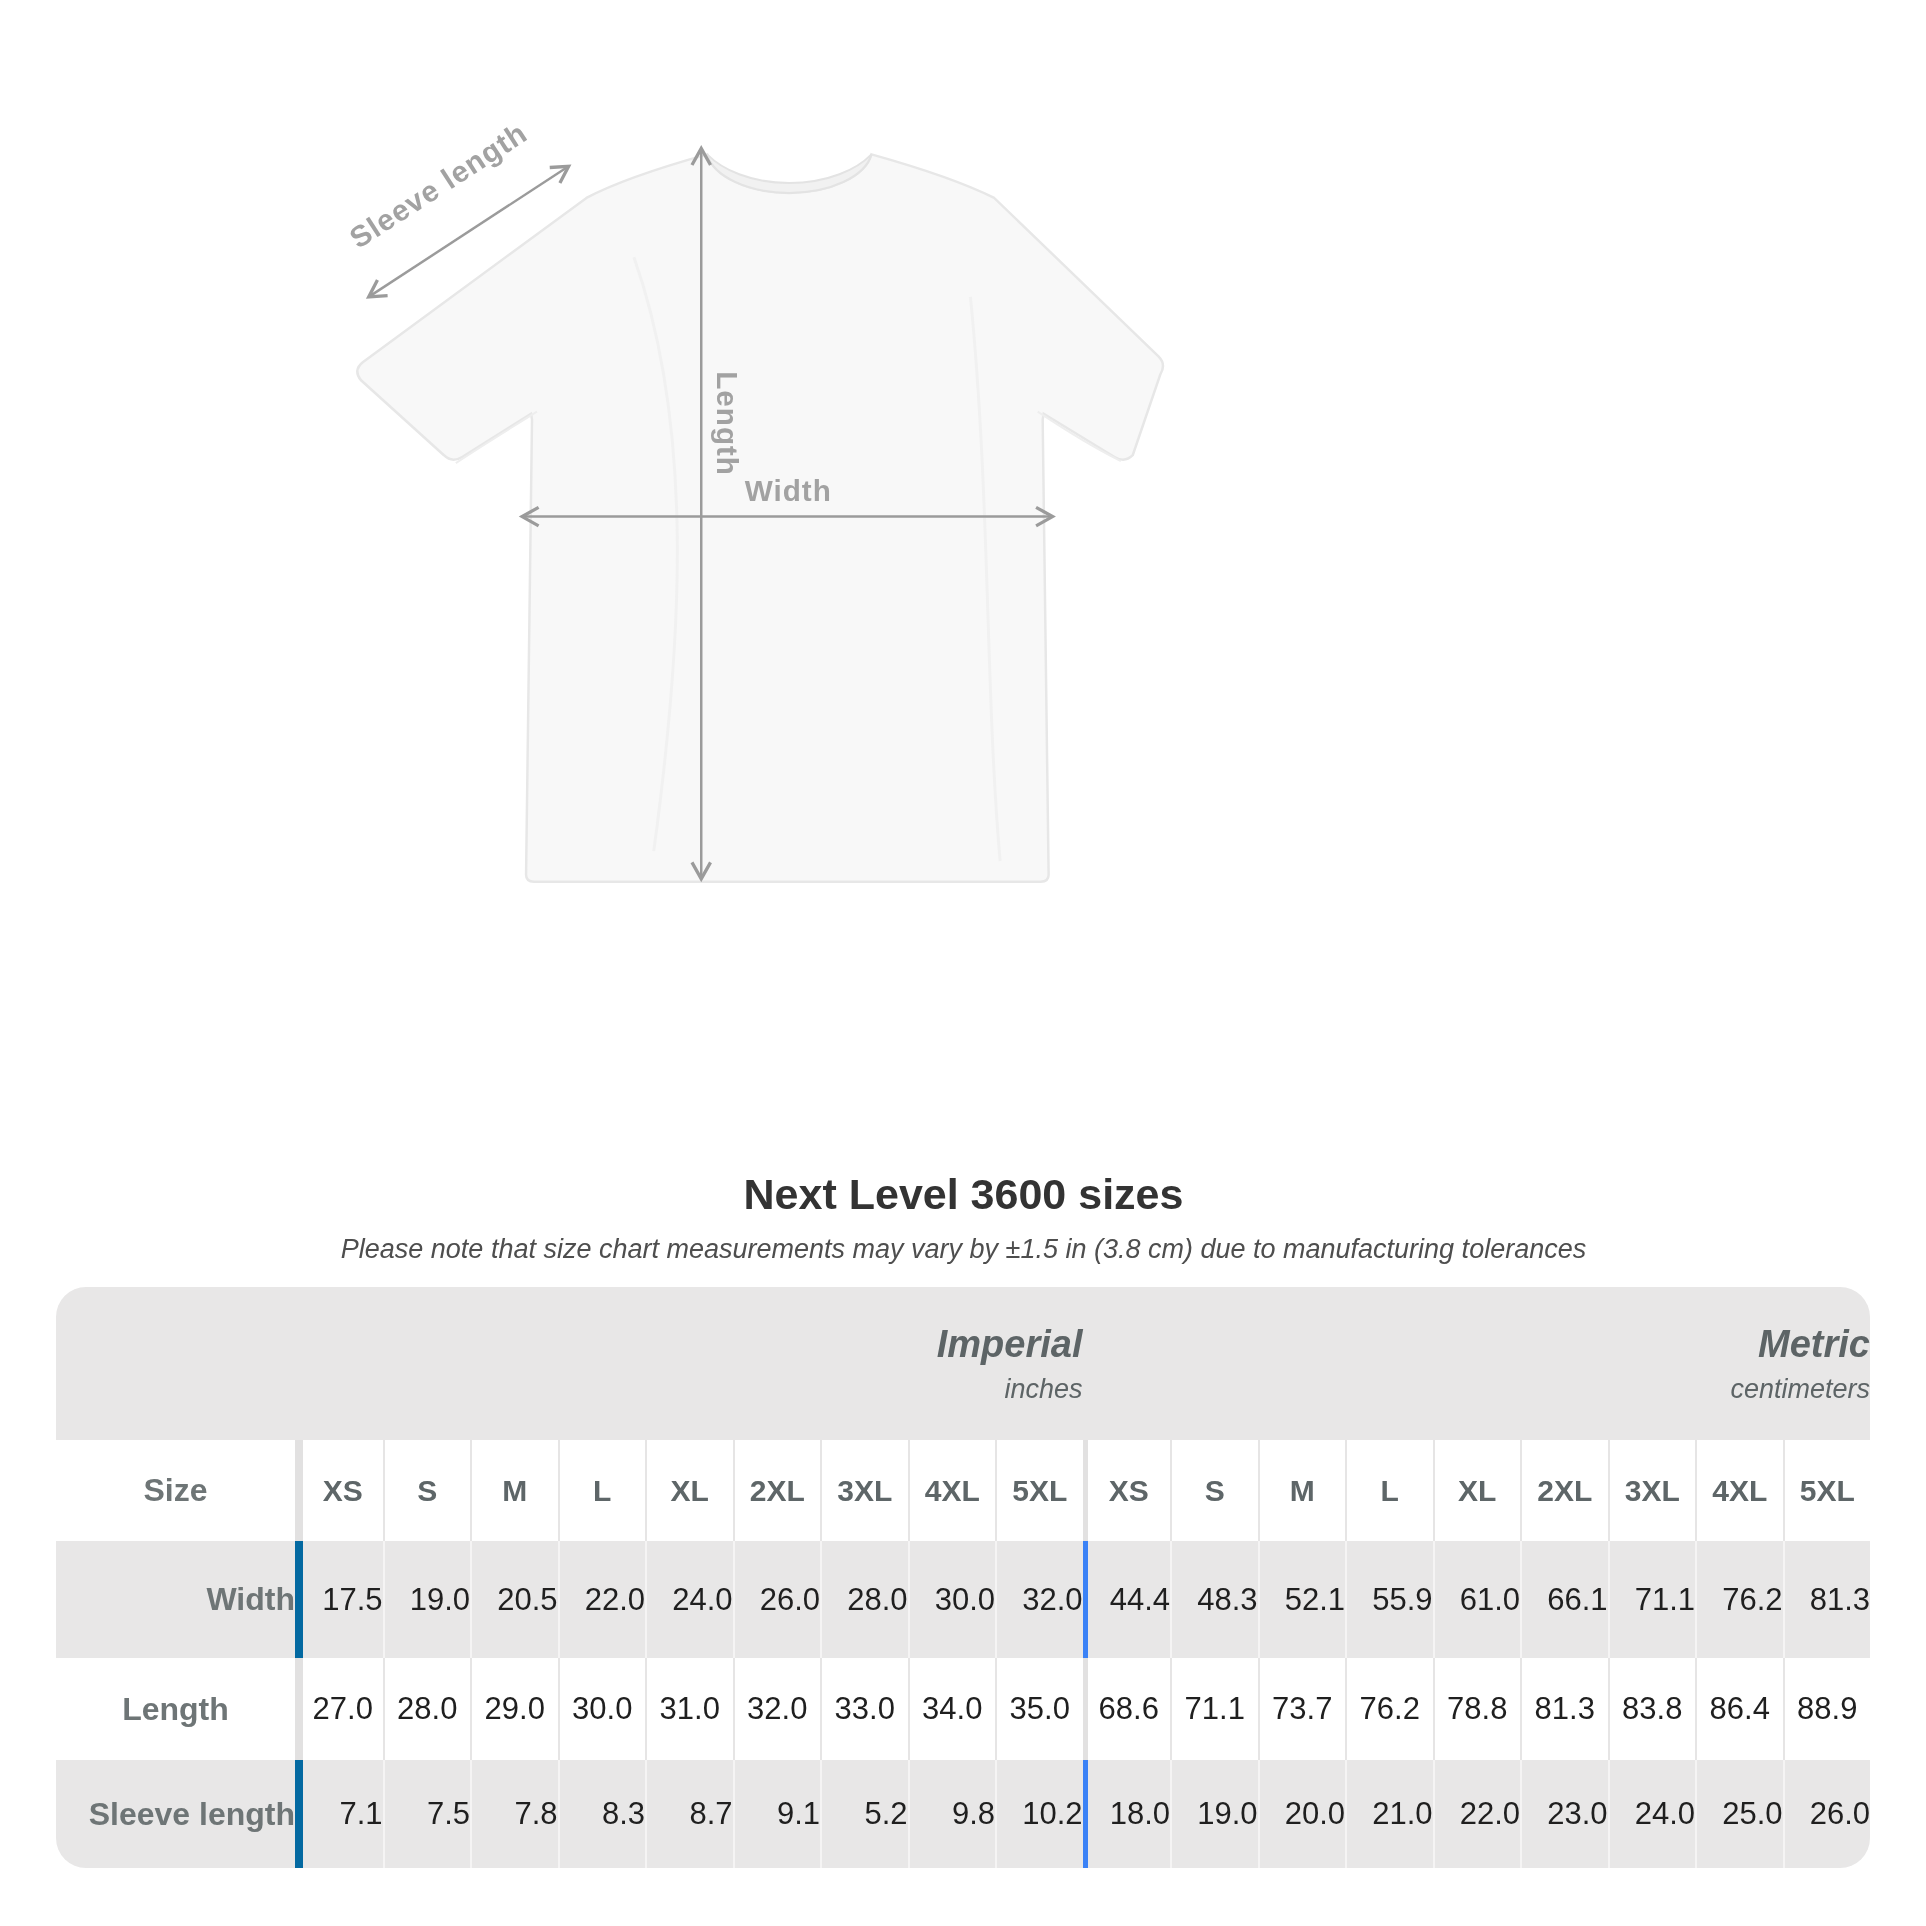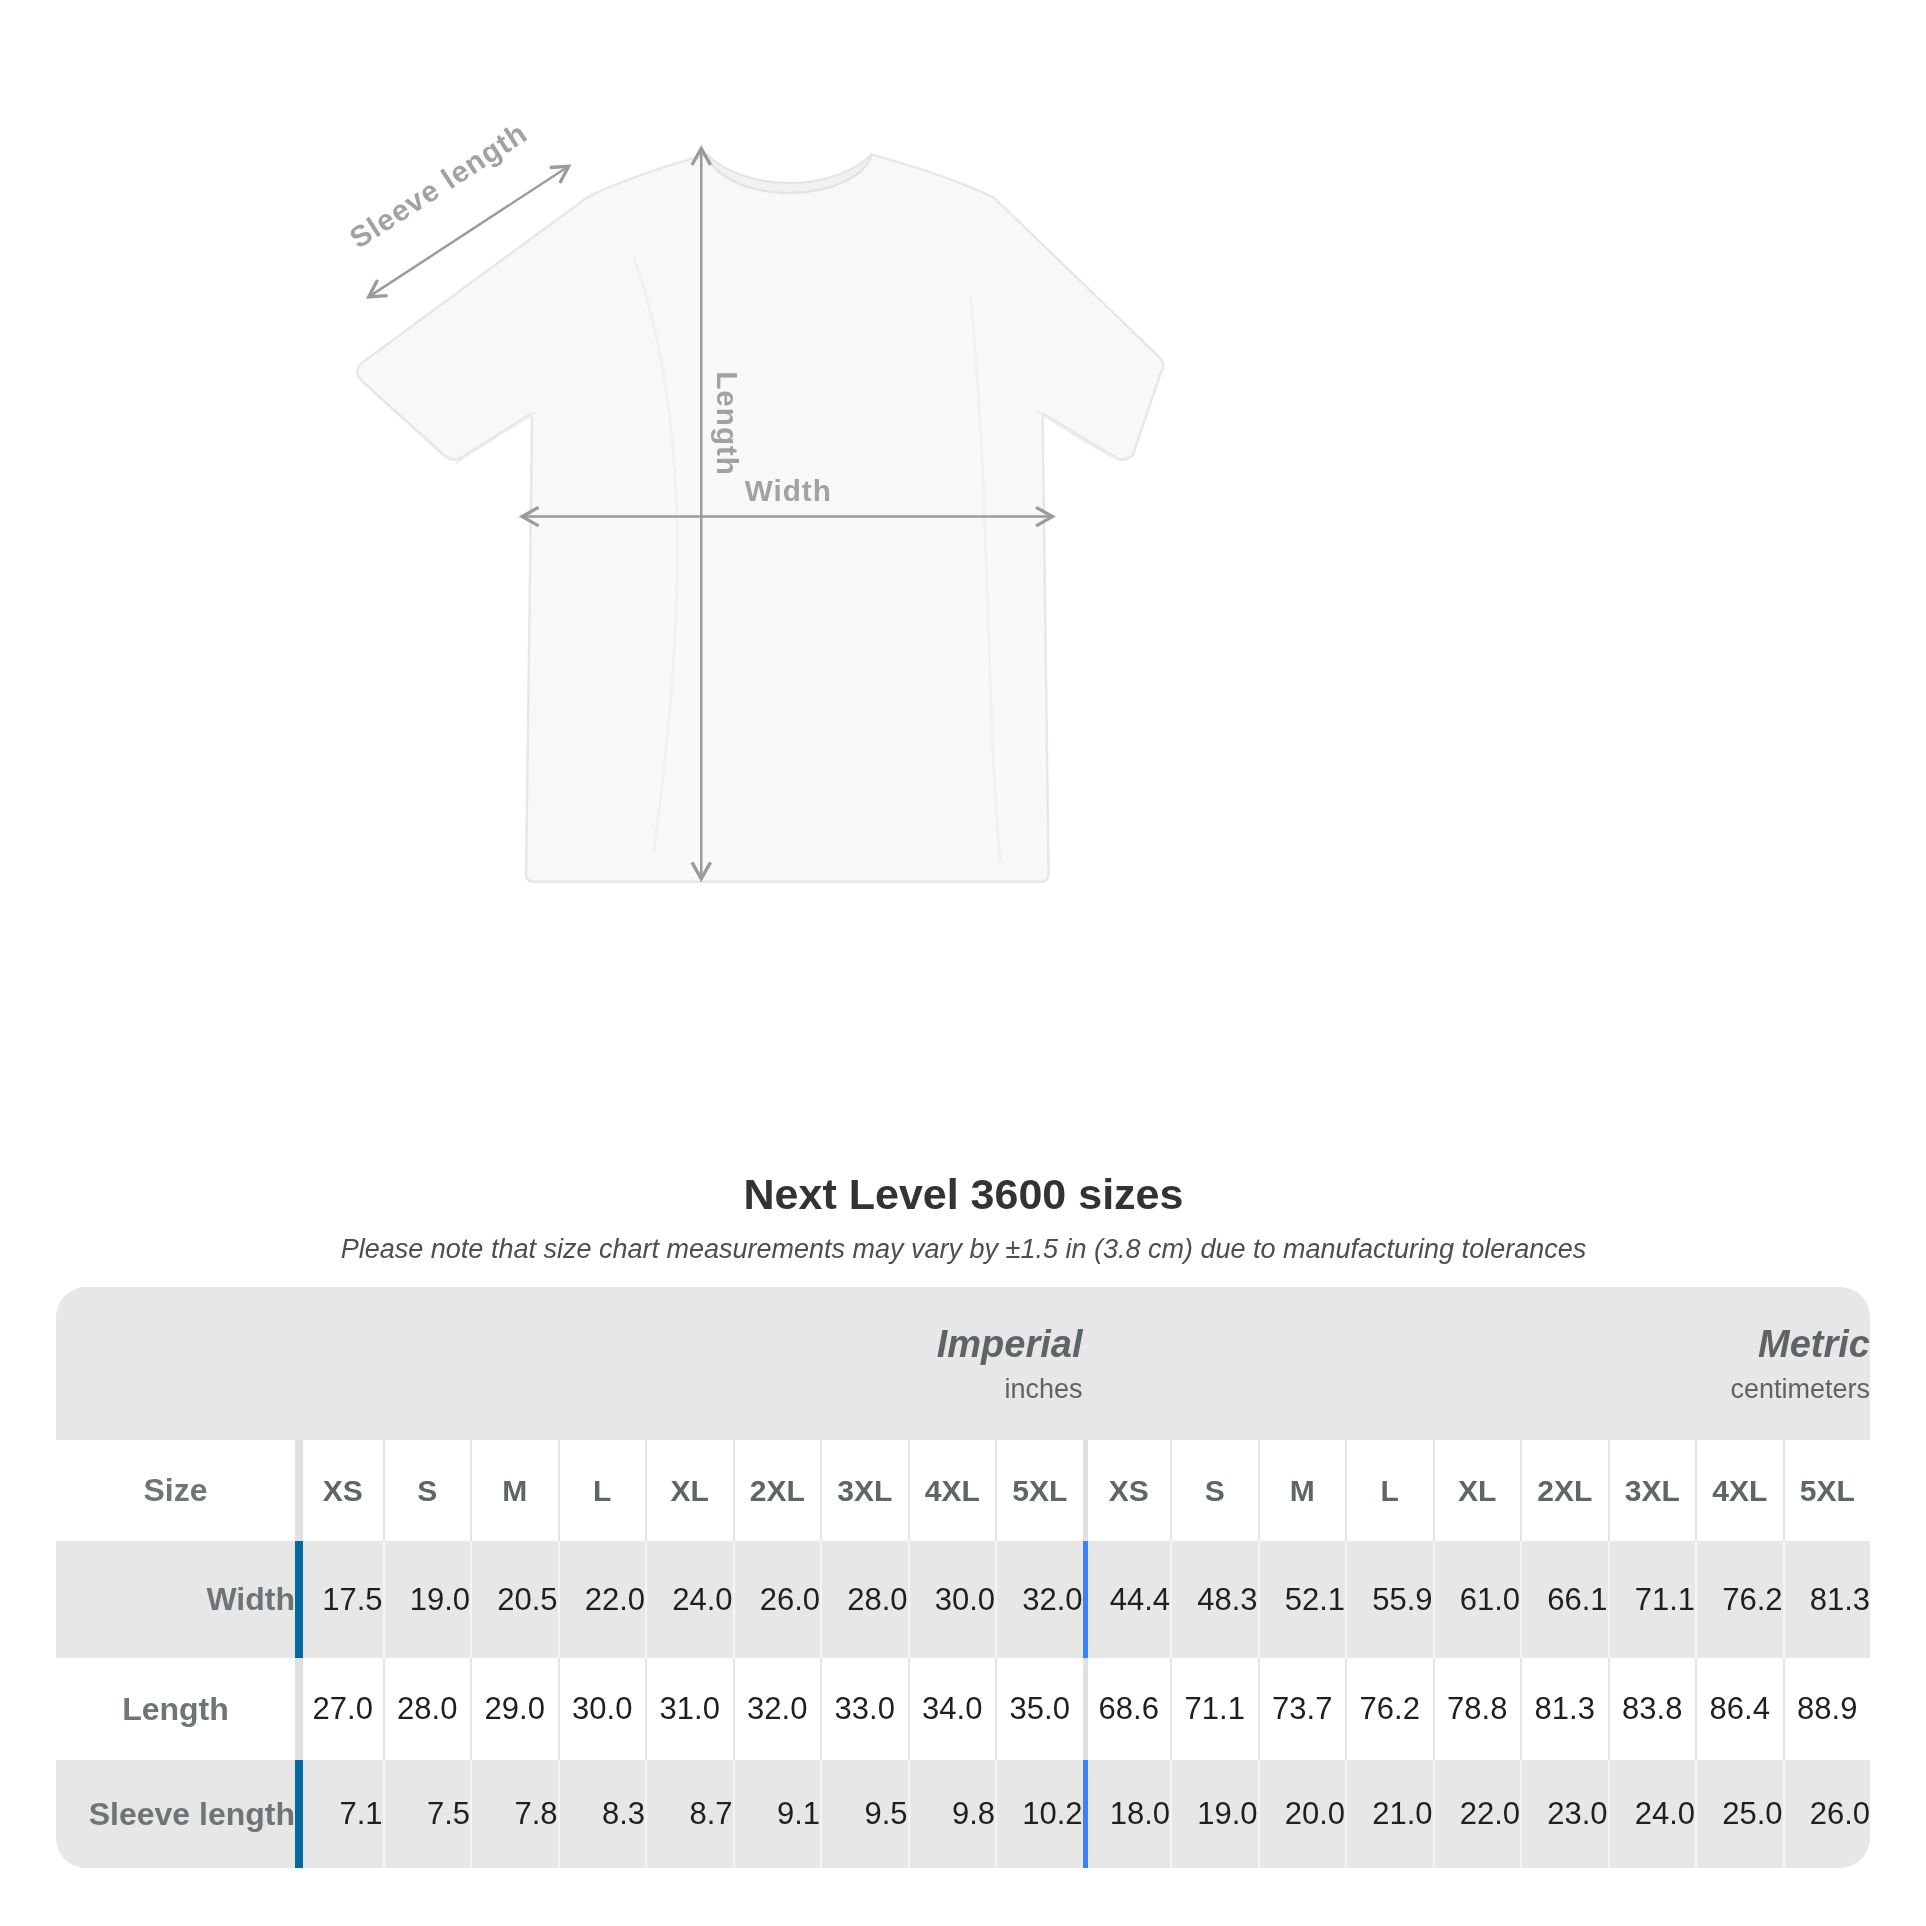--- a/index.html
+++ b/index.html
@@ -30,21 +30,21 @@
     table-layout:fixed;
   }
   col.c-label { width:239px; }
   th, td { padding:0; text-align:center; vertical-align:middle; }
   tr.r-head   { height:153px; }
   tr.r-size   { height:101px; }
   tr.r-w      { height:117px; }
   tr.r-len    { height:102px; }
   tr.r-s      { height:108px; }
   .unit-label { font-size:38px; font-weight:bold; font-style:italic; color:#5d6466; }
-  .unit-sub   { font-size:27px; font-weight:normal; color:#5d6466; margin-top:8px; }
+  .unit-sub   { font-size:27px; font-weight:normal; font-style:italic; color:#5d6466; margin-top:8px; }
   tr.r-white th, tr.r-white td { background:#ffffff; }
   tr.r-gray  th, tr.r-gray  td { background:transparent;text-align:right; }
   .size-cell  { font-size:30px; font-weight:bold; color:#5e6668; }
   .row-label  { font-size:32px; font-weight:bold; color:#6e7576; }
   .val-cell   { font-size:31px; font-weight:normal; color:#1f1f1f; }
   
   tr.r-white td { border-left:2px solid #e6e5e5; }
   tr.r-gray  td { border-left:2px solid rgba(255,255,255,0.55); }
   
   tr.r-white td:nth-child(2) { border-left:8px solid #e2e1e1; }
@@ -181,21 +181,21 @@
             <td class="val-cell">88.9</td>
           </tr>
         <tr class="r-s r-gray">
           <th class="row-label">Sleeve length</th>
         <td class="val-cell">7.1</td>
             <td class="val-cell">7.5</td>
             <td class="val-cell">7.8</td>
             <td class="val-cell">8.3</td>
             <td class="val-cell">8.7</td>
             <td class="val-cell">9.1</td>
-            <td class="val-cell">9.5</td>
+            <td class="val-cell">5.2</td>
             <td class="val-cell">9.8</td>
             <td class="val-cell">10.2</td>
             <td class="val-cell">18.0</td>
             <td class="val-cell">19.0</td>
             <td class="val-cell">20.0</td>
             <td class="val-cell">21.0</td>
             <td class="val-cell">22.0</td>
             <td class="val-cell">23.0</td>
             <td class="val-cell">24.0</td>
             <td class="val-cell">25.0</td>

